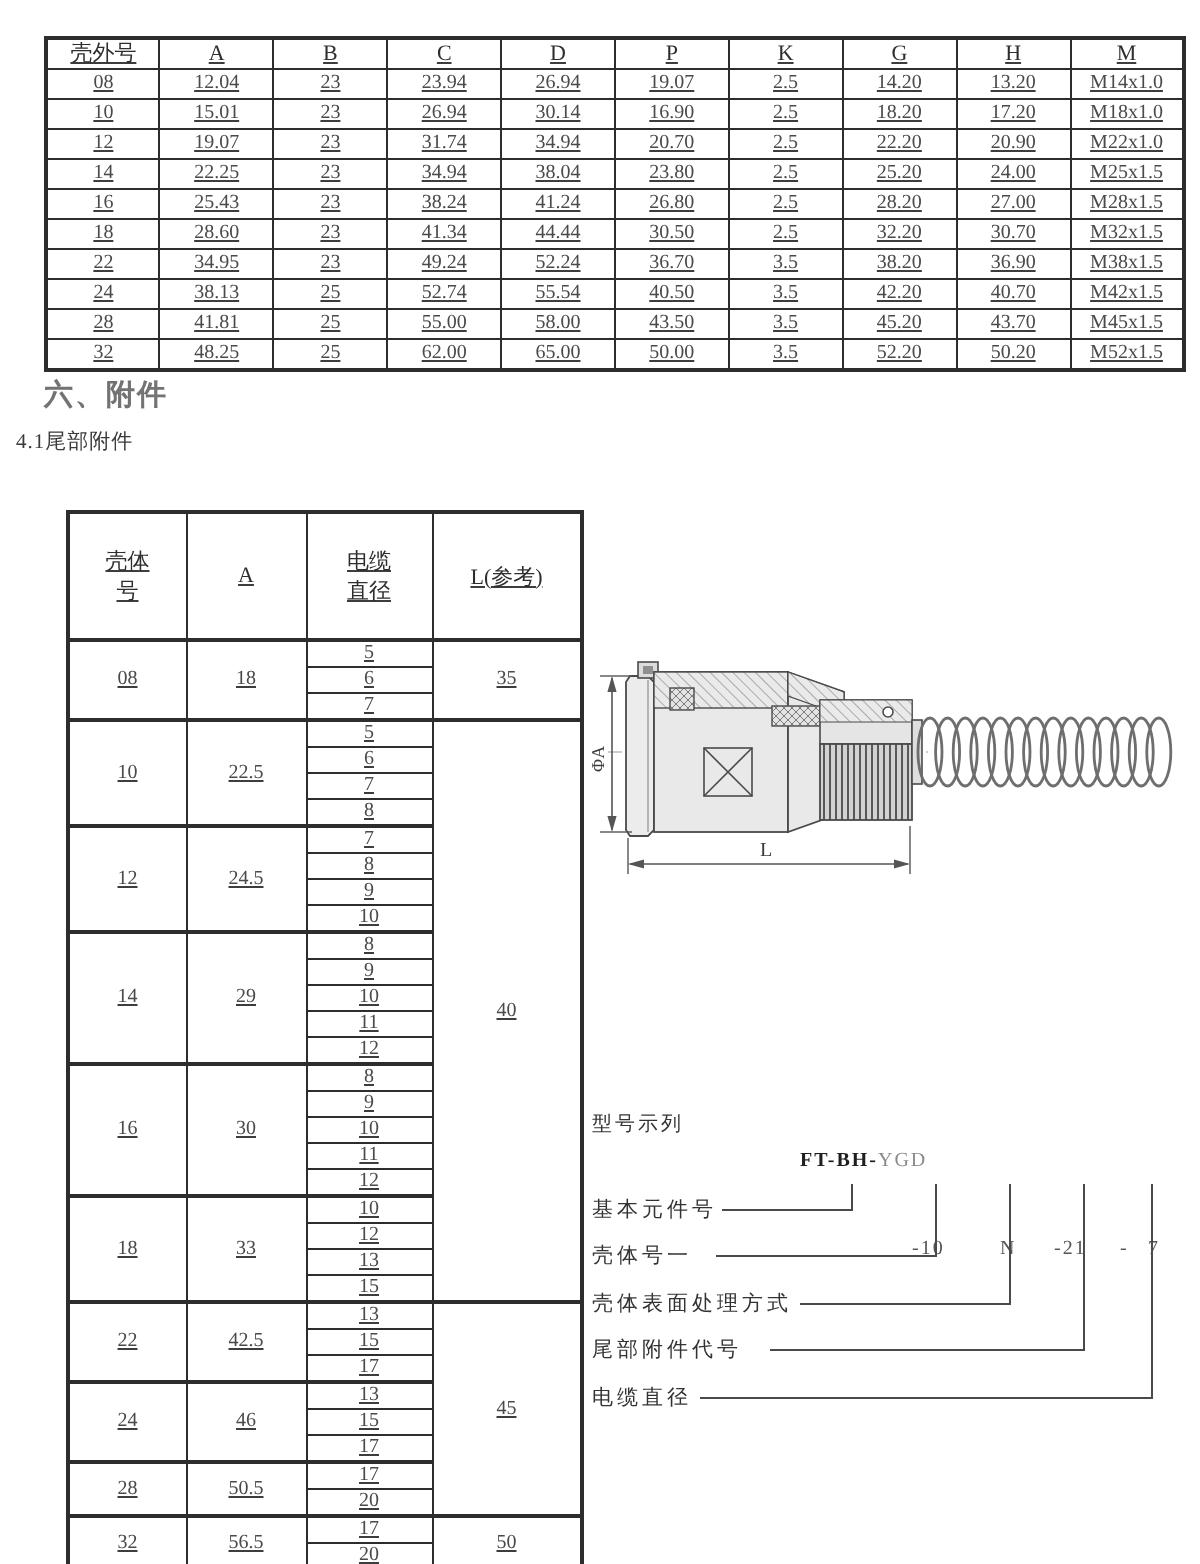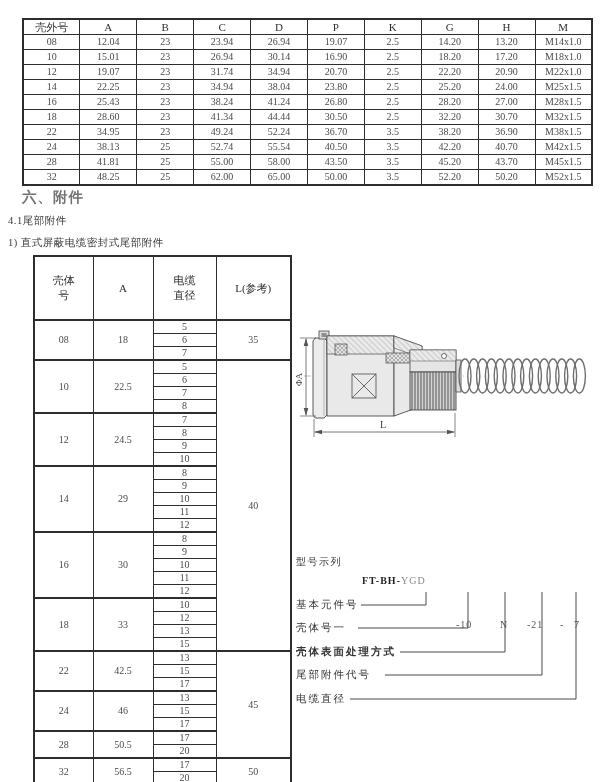--- a/index.html
+++ b/index.html
@@ -1,18 +1,18 @@
 <!DOCTYPE html>
 <html><head>
 <meta charset="utf-8">
 <style>
   html,body{margin:0;padding:0;background:#ffffff;}
   .page{position:relative;width:600px;height:782px;background:#fff;overflow:hidden;
         font-family:"Liberation Serif","DejaVu Serif",serif;color:#3d3d3d;}
-  table{border-collapse:collapse;table-layout:fixed;}
+  table{border-collapse:collapse;table-layout:fixed;text-decoration:underline;}
   
   #t1{position:absolute;left:22px;top:18px;width:571px;border:2px solid #2d2d2d;}
   #t1 th,#t1 td{border:1px solid #2d2d2d;text-align:center;padding:0;line-height:1;
                 overflow:hidden;white-space:nowrap;}
   #t1 th{height:14px;font-size:11px;font-weight:normal;color:#2e2e2e;}
   #t1 td{height:14px;font-size:10px;color:#4a4a4a;}
   
   .h-main{position:absolute;left:22px;top:188px;font-family:"Liberation Sans","DejaVu Sans",sans-serif;
           font-weight:bold;font-size:14.5px;color:#737373;letter-spacing:1px;}
   .h-sub{position:absolute;left:8px;font-size:10.5px;color:#3a3a3a;letter-spacing:0.5px;}
@@ -171,21 +171,20 @@
           <td>3.5</td>
           <td>52.20</td>
           <td>50.20</td>
           <td>M52x1.5</td>
         </tr>
       </tbody>
   </table>
 
   <div class="h-main">六、附件</div>
   <div class="h-sub" style="top:214px;">4.1尾部附件</div>
-  <div class="h-sub" style="top:236px;">1) 直式屏蔽电缆密封式尾部附件</div>
 
   <table id="t2">
     <colgroup>
         <col style="width:59px">
         <col style="width:60px">
         <col style="width:63px">
         <col style="width:75px">
       </colgroup>
     <thead>
         <tr id="t2-head">
@@ -397,34 +396,34 @@
     <line x1="20" y1="99" x2="20" y2="117" stroke="#555" stroke-width="0.7"></line>
     <line x1="161" y1="93" x2="161" y2="117" stroke="#555" stroke-width="0.7"></line>
     <line x1="21" y1="112" x2="160" y2="112" stroke="#555" stroke-width="0.8"></line>
     <polygon points="20,112 28,109.7 28,114.3" fill="#555"></polygon>
     <polygon points="161,112 153,109.7 153,114.3" fill="#555"></polygon>
     <text x="86" y="108" font-size="10" fill="#3d3d3d">L</text>
   </svg>
 
   <div class="model-title">型号示列</div>
 
-  <div class="code-seg" style="left:362px;"><span class="code-prefix">FT-BH-</span><span class="code-base">YGD</span></div>
+  <div class="code-seg" style="left:400px;"><span class="code-prefix">FT-BH-</span><span class="code-base">YGD</span></div>
   <div class="code-seg code-mid" style="left:456px;">-10</div>
   <div class="code-seg code-mid" style="left:500px;">N</div>
   <div class="code-seg code-mid" style="left:527px;">-21</div>
   <div class="code-seg code-mid" style="left:560px;">-</div>
   <div class="code-seg code-mid" style="left:574px;">7</div>
 
   <svg style="left:290px;top:588px;" width="300" height="120" viewBox="0 0 300 120">
     <polyline points="71,17 136,17 136,4" fill="none" stroke="#4a4a4a" stroke-width="1"></polyline>
     <polyline points="68,40 178,40 178,4" fill="none" stroke="#4a4a4a" stroke-width="1"></polyline>
     <polyline points="110,64 215,64 215,4" fill="none" stroke="#4a4a4a" stroke-width="1"></polyline>
     <polyline points="95,87 252,87 252,4" fill="none" stroke="#4a4a4a" stroke-width="1"></polyline>
     <polyline points="60,111 286,111 286,4" fill="none" stroke="#4a4a4a" stroke-width="1"></polyline>
   </svg>
 
   <div class="dlabel" style="top:598px;">基本元件号</div>
   <div class="dlabel" style="top:621px;">壳体号一</div>
-  <div class="dlabel" style="top:645px;font-weight:bold;">壳体表面处理方式</div>
+  <div class="dlabel" style="top:645px;">壳体表面处理方式</div>
   <div class="dlabel" style="top:668px;">尾部附件代号</div>
   <div class="dlabel" style="top:692px;">电缆直径</div>
 
 </div>
 
 </body></html>

